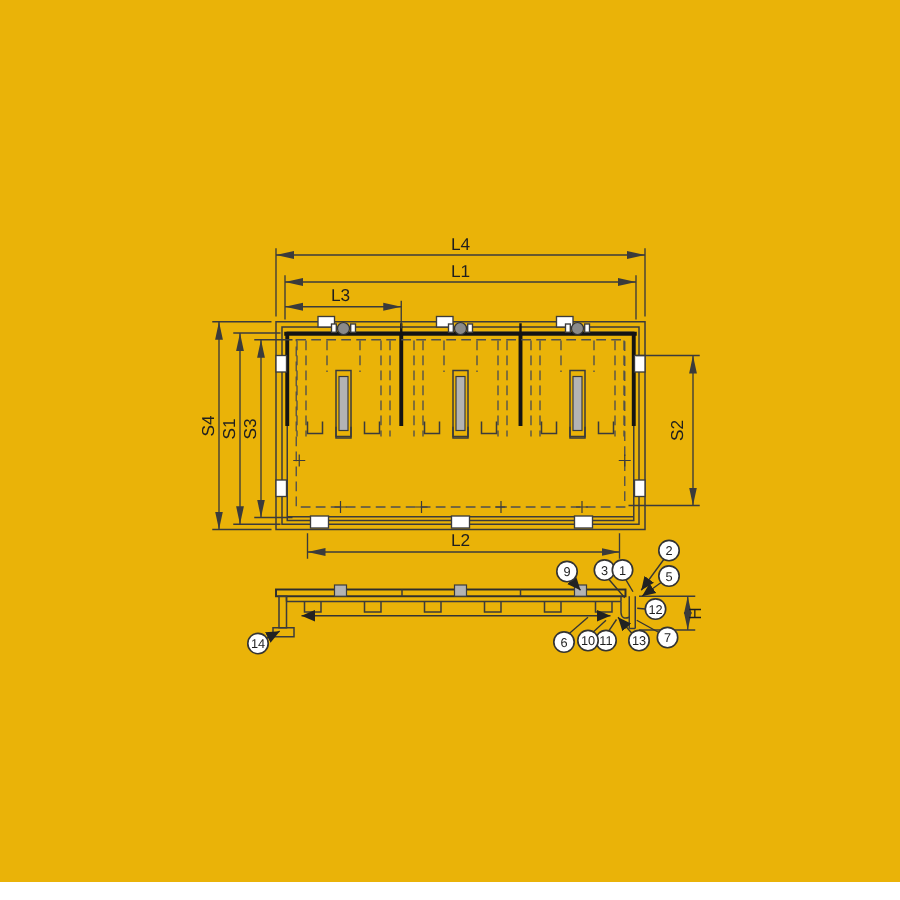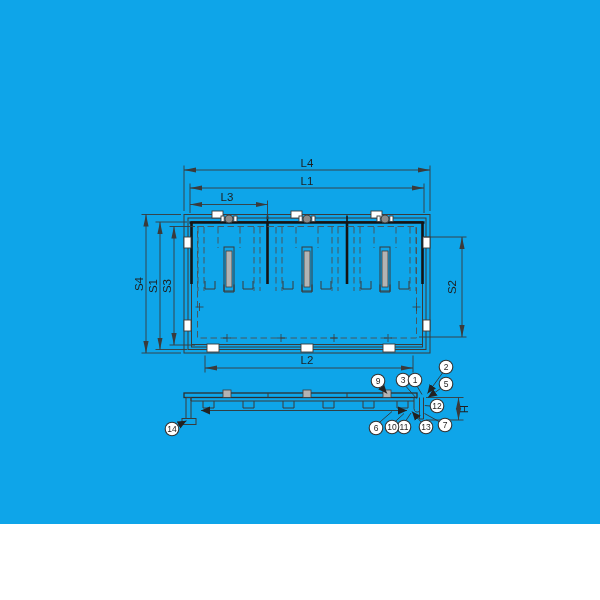--- a/index.html
+++ b/index.html
@@ -1,16 +1,16 @@
 <!DOCTYPE html>
 <html><head>
 <meta charset="utf-8">
 <style>
   html,body{margin:0;padding:0;background:#fff;}
-  .stage{position:relative;width:600px;height:524px;background:#0ea5e9;overflow:hidden;
+  .stage{position:relative;width:600px;height:588px;background:#eab308;overflow:hidden;
          font-family:"Liberation Sans",sans-serif;}
   svg{position:absolute;left:0;top:0;}
   .ln{stroke:#3b3b3b;stroke-width:1;fill:none;}
   .ln2{stroke:#2e2e2e;stroke-width:1.3;fill:none;}
   .bold{stroke:#141414;stroke-width:2.6;fill:none;}
   .bld2{stroke:#141414;stroke-width:1.6;fill:none;}
   .dash{stroke:#4f4f4f;stroke-width:0.9;fill:none;stroke-dasharray:6.5 3.5;}
   .dim{stroke:#3b3b3b;stroke-width:0.9;fill:none;}
   .plus{stroke:#3b3b3b;stroke-width:0.8;fill:none;}
   .tab{fill:#ffffff;stroke:#3b3b3b;stroke-width:0.9;}

